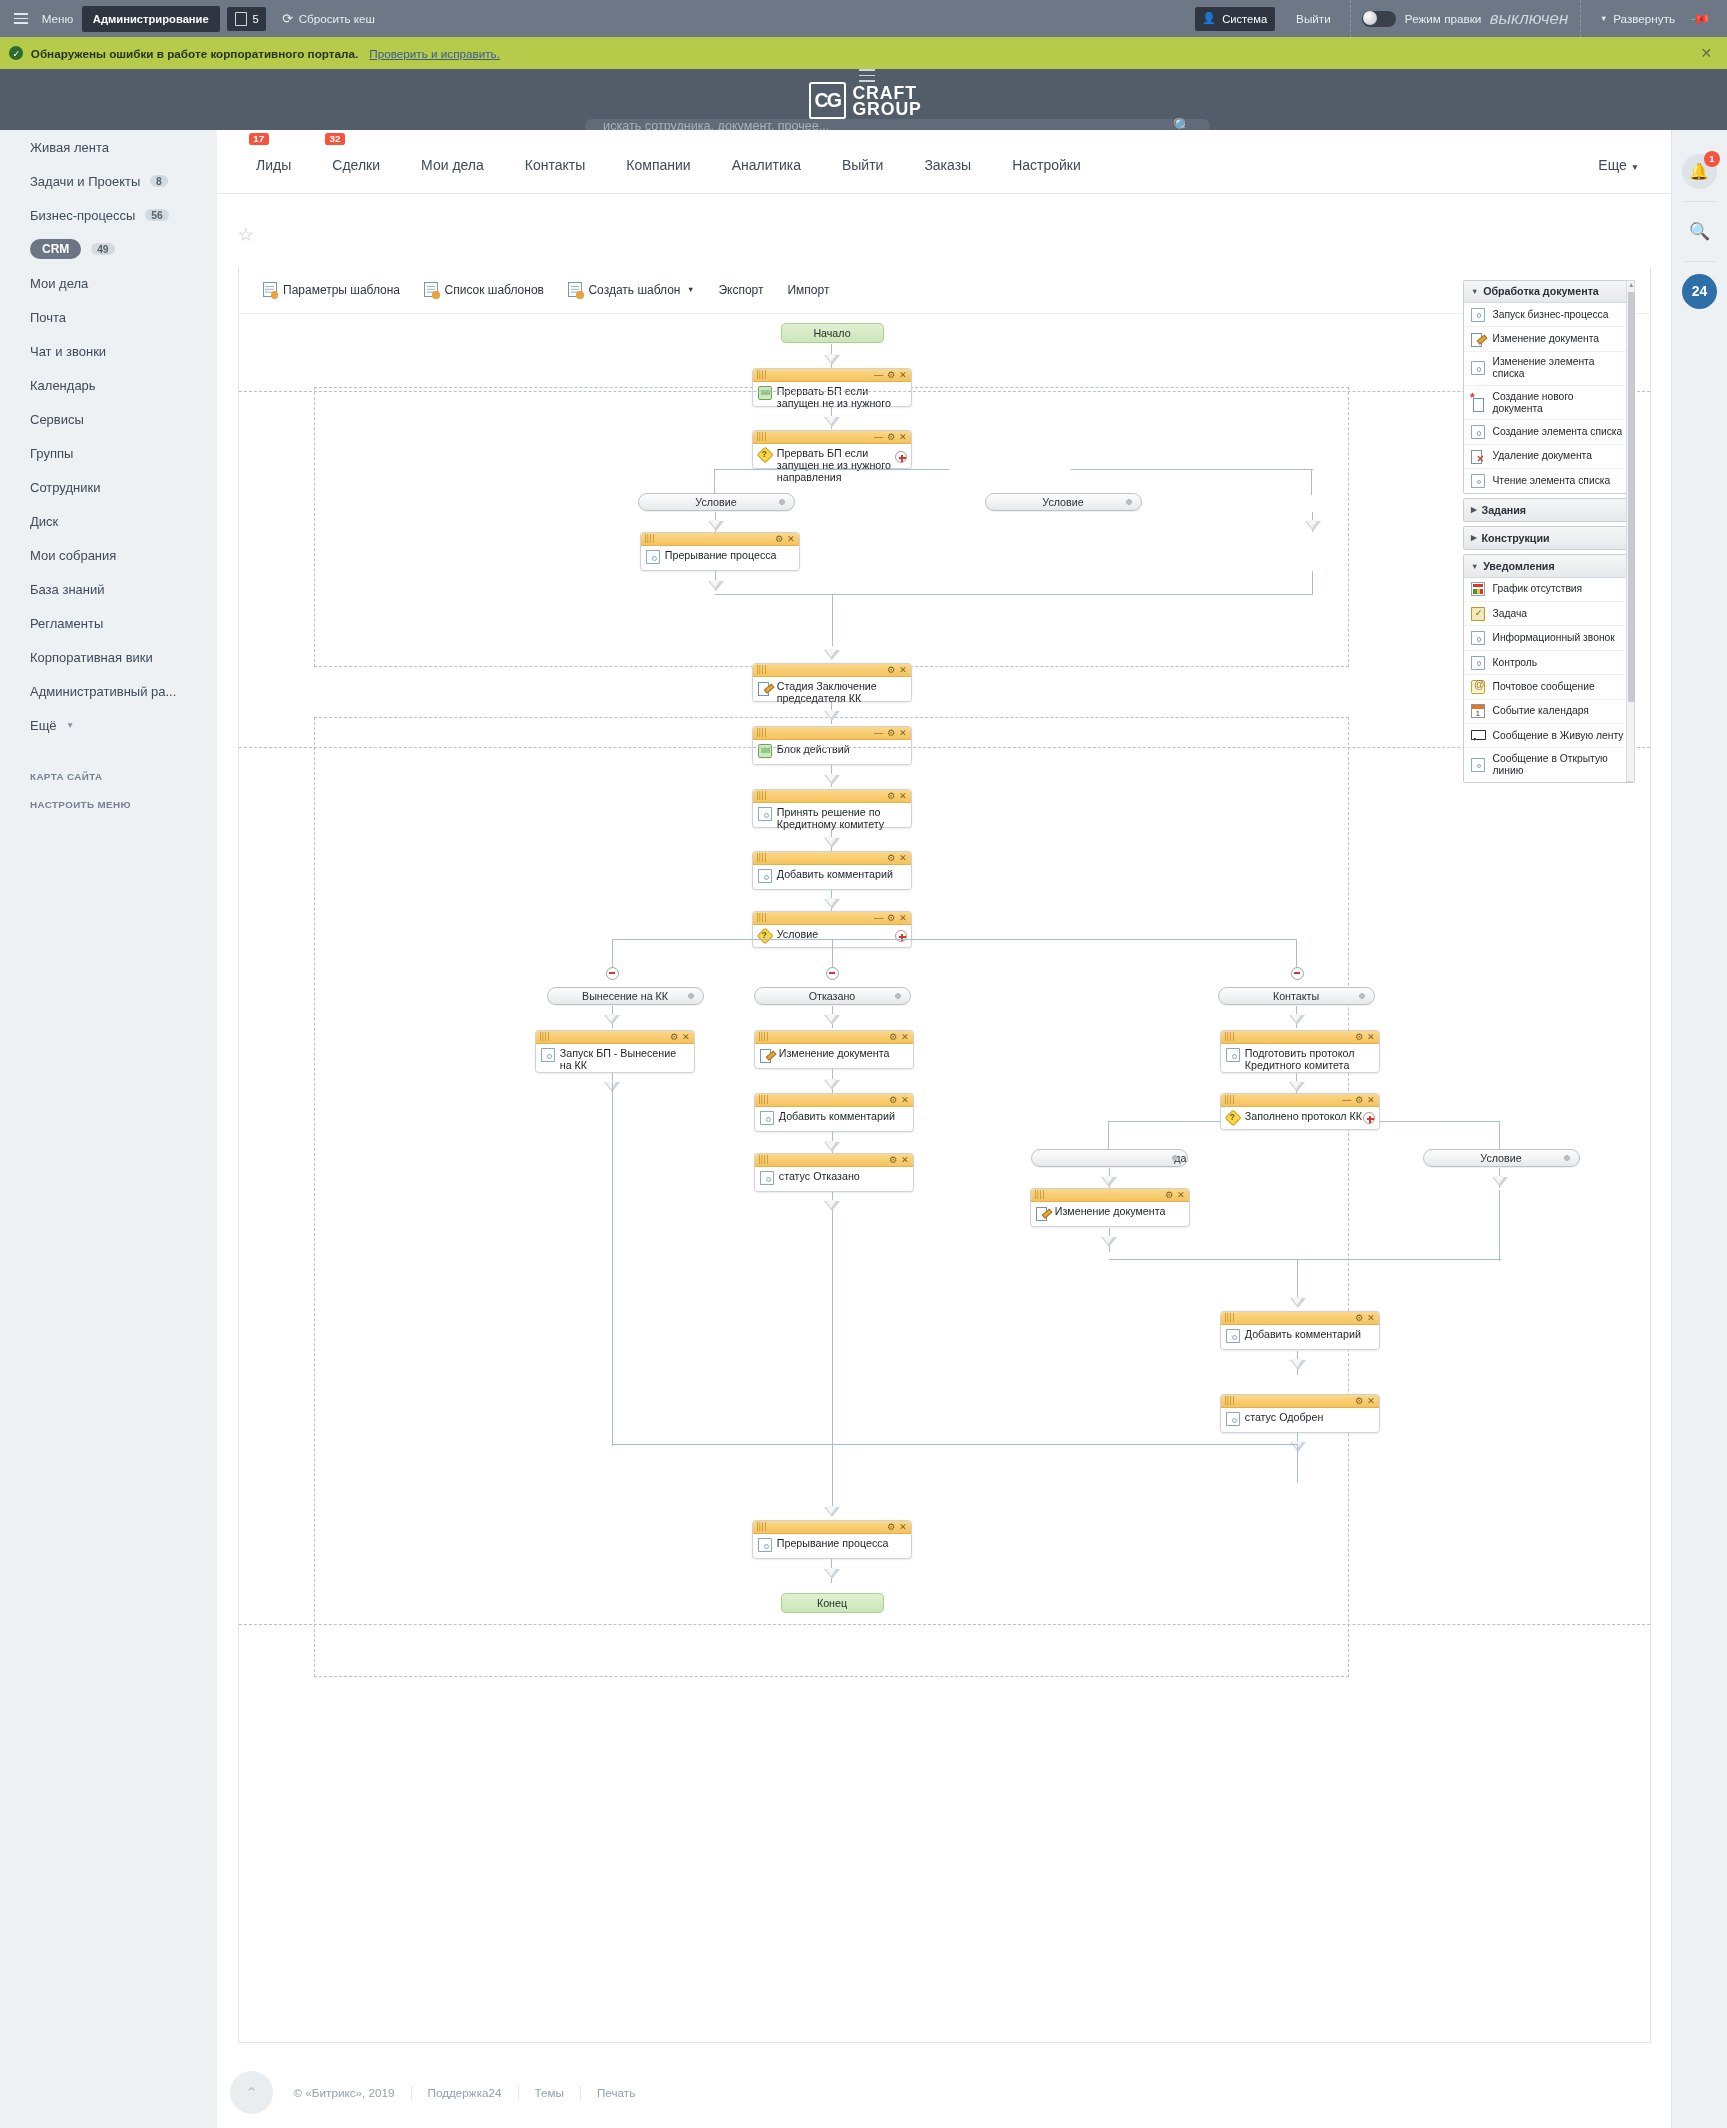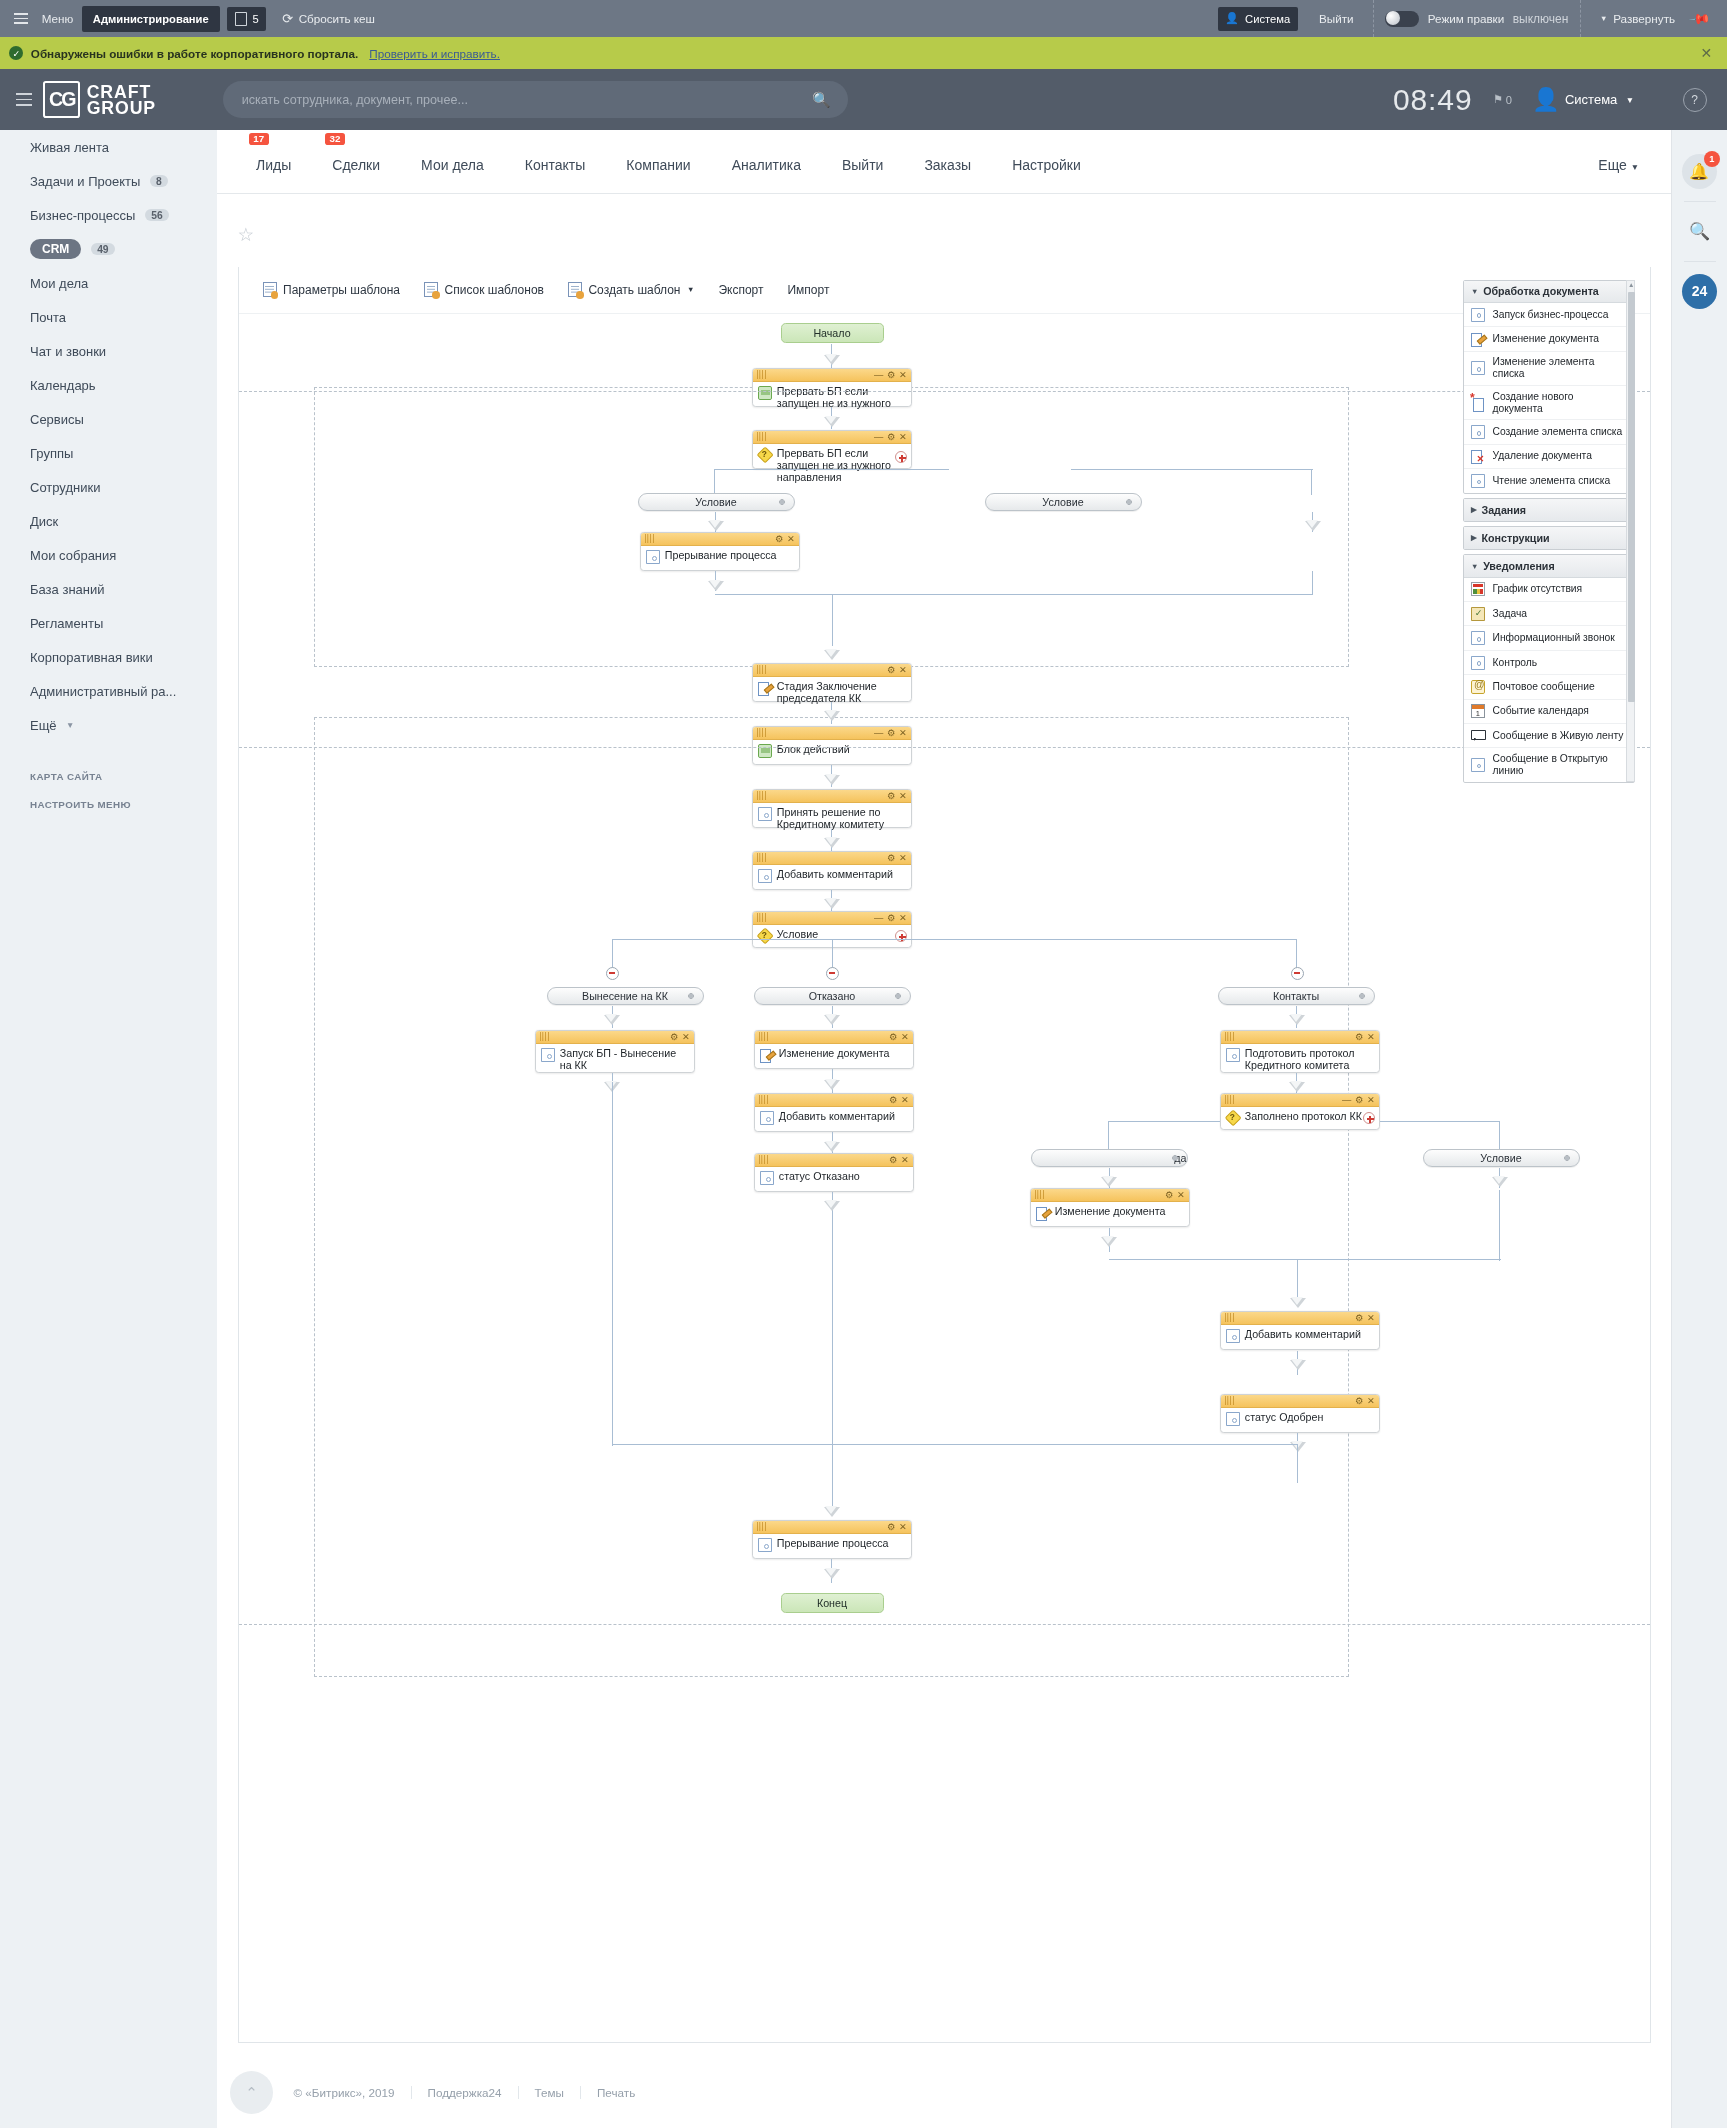--- a/index.html
+++ b/index.html
@@ -36,21 +36,21 @@
   }
   .err-check{ width:14px;height:14px;border-radius:50%;background:#2e6b2e;color:#fff;font-size:9.3px;
     display:flex;align-items:center;justify-content:center;margin-right:7.5px;}
   .err-bar b{ font-weight:bold;}
   .err-link{ color:#3a5b93; margin-left:11.2px; text-decoration:underline; cursor:pointer;}
   .err-x{ margin-left:auto; color:#5d6b48; font-size:14px; cursor:pointer; padding-right:5.6px;}
 
   
   .brand-hdr{
     position:absolute; left:0; top:69px; width:1727px; height:61px;
-    background:#535c69; display:flex; align-items:center;
+    background:#535c69; display:flex; align-items:center;flex-direction:column;
   }
   .hdr-burger{ width:32px; margin-left:7.5px; display:flex;flex-direction:column;gap:3.7px;align-items:center;cursor:pointer;}
   .hdr-burger i{ width:16px;height:1.9px;background:#cfd4da; display:block;}
   .logo{ display:flex; align-items:center; gap:6.5px; margin-left:3.7px;}
   .logo-mark{ width:37px;height:37px;border:2.8px solid #fff; border-radius:2.8px; position:relative; color:#fff;
     font-weight:bold; font-size:19.6px; display:flex;align-items:center;justify-content:center; letter-spacing:-1.9px;}
   .logo-txt{ color:#fff; font-weight:bold; font-size:17.7px; line-height:16px; letter-spacing:0.9px;}
   .logo-txt small{ display:block; font-size:17.7px;}
   .srch{ margin-left:67px; width:625px; height:37px; background:#606a78; border-radius:18.6px;
     display:flex; align-items:center; padding:0 18.6px; position:relative;}
@@ -236,21 +236,21 @@
 
   <div class="adm-right">
     <div class="adm-pill" style="margin-right:13px;">
       <span style="font-size:11.2px;">👤</span>
       <span>Система</span>
     </div>
     <div class="adm-item">Выйти</div>
     <div class="adm-sep"></div>
     <span class="toggle-sw"></span>
     <span class="adm-item">Режим правки</span>
-    <span style="color:#cfd4da;font-size:12px;">выключен</span>
+    <span style="color:#cfd4da;font-size:17px;font-style:italic;">выключен</span>
     <div class="adm-sep"></div>
     <div class="adm-item">
       <span class="adm-caret" style="font-size:7.5px;">▼</span>
       <span>Развернуть</span>
     </div>
     <span class="adm-item pin-ico">📌</span>
   </div>
 </div>
 
 <div class="err-bar">

